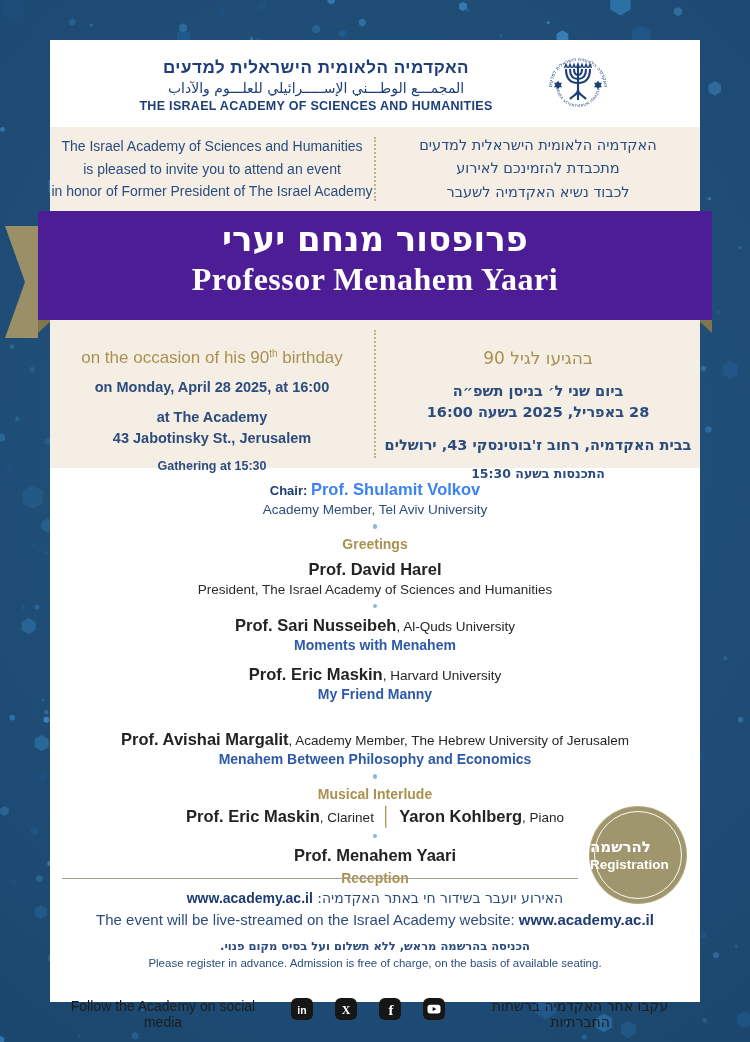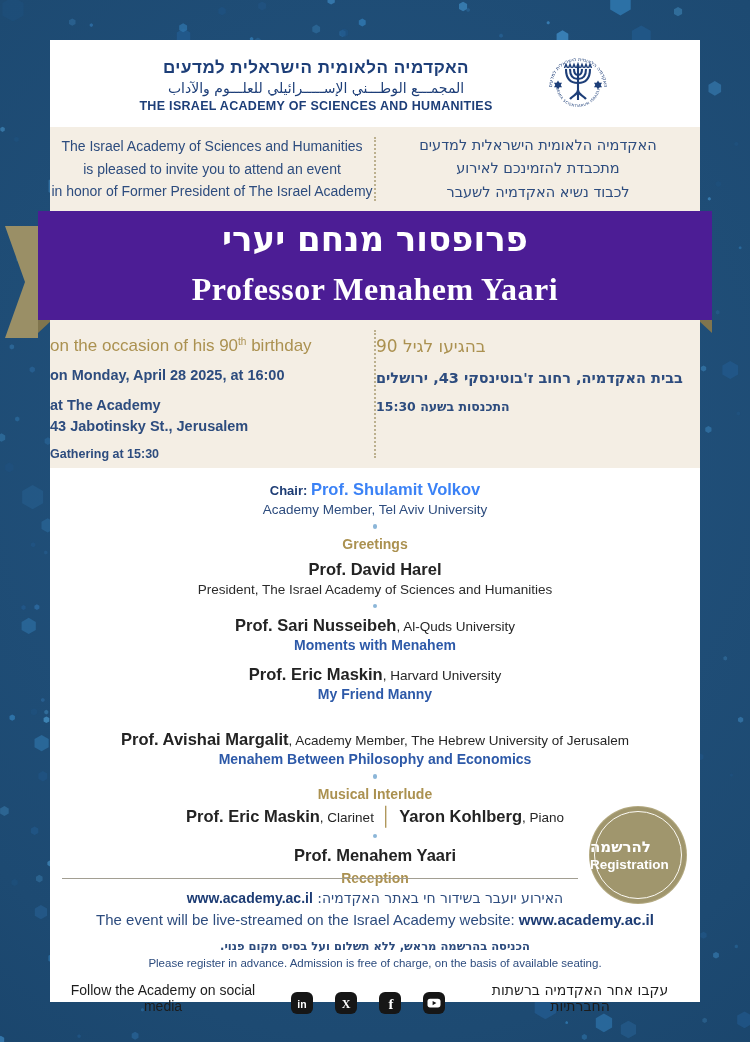--- a/index.html
+++ b/index.html
@@ -33,25 +33,25 @@
   .tail { position:absolute; }
   .tail-left  { left:-45px; top:186px; }
   .tail-right { left:612px; top:186px; }
   .fold-left  { left:-12px; top:280px; }
   .fold-right { left:648px; top:280px; }
   .banner { position:absolute; left:-12px; top:171px; width:674px; height:109px; background:#4c1d95;
             text-align:center; color:#ffffff; }
   .banner-he { font-size:34px; font-weight:bold; direction:rtl; margin-top:8px;
                font-family:"DejaVu Sans",sans-serif; }
   .banner-en { font-size:32px; font-weight:bold; font-family:"Liberation Serif","DejaVu Serif",serif;
-               margin-top:12px; letter-spacing:.5px; }
+               margin-top:2px; letter-spacing:.5px; }
 
   
   .details { position:absolute; top:280px; left:0; right:0; height:148px; background:#f4eee4; display:flex; }
-  .details .col { flex:1; text-align:left; padding-top:16px; color:#2d4c7e; }
+  .details .col { flex:1; text-align:center; padding-top:28px; color:#2d4c7e; }
   .details .he { direction:rtl; font-family:"DejaVu Sans",sans-serif; }
   .occasion { color:#ab9150; font-size:17px; }
   .occasion sup { font-size:10px; vertical-align:6px; }
   .d-line { font-size:14.5px; font-weight:bold; margin-top:11px; }
   .d-line2 { font-size:14.5px; font-weight:bold; margin-top:12px; line-height:1.45; }
   .d-gather { font-size:12.5px; font-weight:bold; margin-top:10px; }
   .details .he .d-line { margin-top:13px; line-height:1.45; }
 
   
   .program { position:absolute; top:436px; left:0; right:0; text-align:center; }
@@ -79,21 +79,21 @@
 
   
   .footer { position:absolute; top:850px; left:0; right:0; text-align:center; color:#2d4c7e; }
   .stream-he { font-size:14px; direction:rtl; font-family:"DejaVu Sans",sans-serif; }
   .stream-he .url { font-weight:bold; color:#1d3c74; font-family:"Liberation Sans",sans-serif; }
   .stream-en { font-size:15px; margin-top:5px; }
   .stream-en .url { font-weight:bold; color:#1d3c74; }
   .adm-he { font-size:11.5px; font-weight:bold; margin-top:11px; direction:rtl;
             font-family:"DejaVu Sans",sans-serif; }
   .adm-en { font-size:11.5px; margin-top:4px; }
-  .social-row { margin-top:13px; display:flex; align-items:flex-end; justify-content:center; gap:15px; color:#1c1c1c; }
+  .social-row { margin-top:29px; display:flex; align-items:flex-start; justify-content:center; gap:15px; color:#1c1c1c; }
   .follow-en { font-size:14px; }
   .follow-he { font-size:14px; direction:rtl; font-family:"DejaVu Sans",sans-serif; }
   .icons { display:flex; gap:22px; }
   .icons svg { display:block; cursor:pointer; }
 </style>
 </head>
 <body>
 
 <div class="bg">
   <svg id="bg-dots" width="750" height="1042" viewBox="0 0 750 1042">
@@ -523,20 +523,24 @@
       <div class="d-line">on Monday, April 28 2025, at 16:00</div>
       <div class="d-line2">
         <div>at The Academy</div>
         <div>43 Jabotinsky St., Jerusalem</div>
       </div>
       <div class="d-gather">Gathering at 15:30</div>
     </div>
     <div class="dotted-div"></div>
     <div class="col he">
       <div class="occasion">בהגיעו לגיל 90</div>
+      <div class="d-line">
+        <div>ביום שני ל׳ בניסן תשפ״ה</div>
+        <div>28 באפריל, 2025 בשעה 16:00</div>
+      </div>
       <div class="d-line2">בבית האקדמיה, רחוב ז'בוטינסקי 43, ירושלים</div>
       <div class="d-gather">התכנסות בשעה 15:30</div>
     </div>
   </div>
 
   <div class="program">
     <div class="chair-line"><span class="chair-label">Chair: </span><span class="chair-name">Prof. Shulamit Volkov</span></div>
     <div class="sub-navy">Academy Member, Tel Aviv University</div>
     <div class="dot"></div>
     <div class="gold-hdr">Greetings</div>

